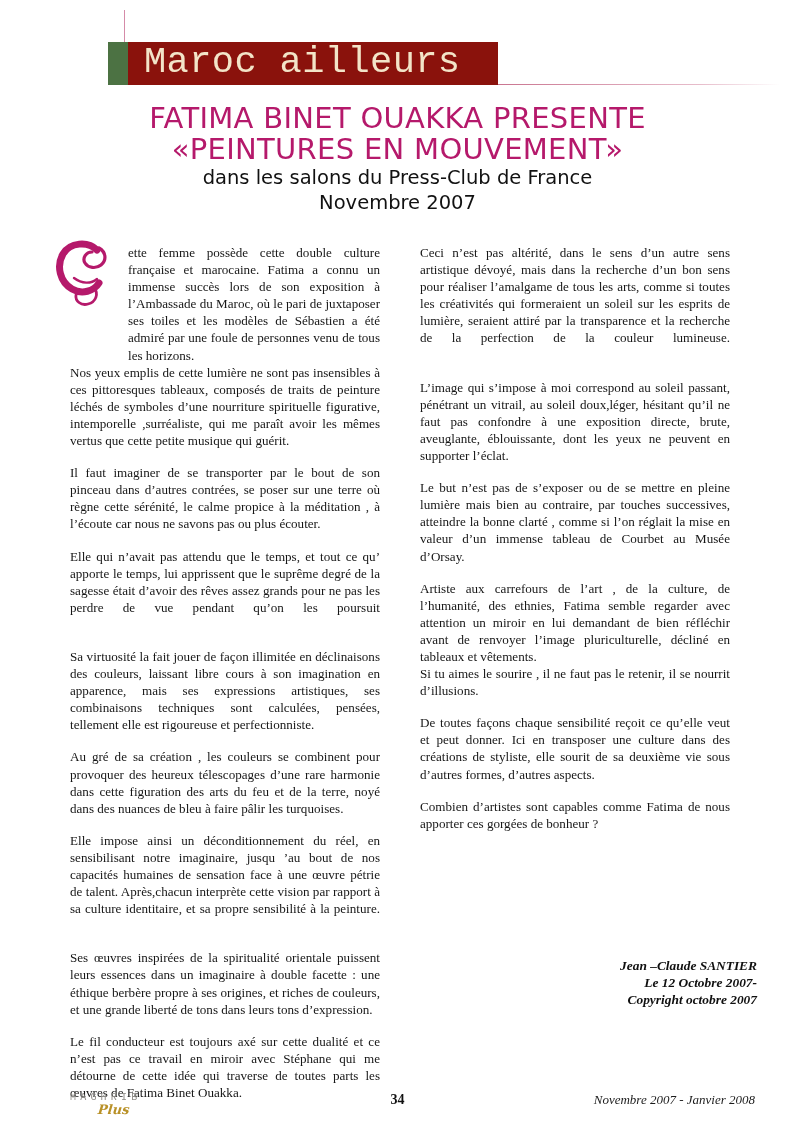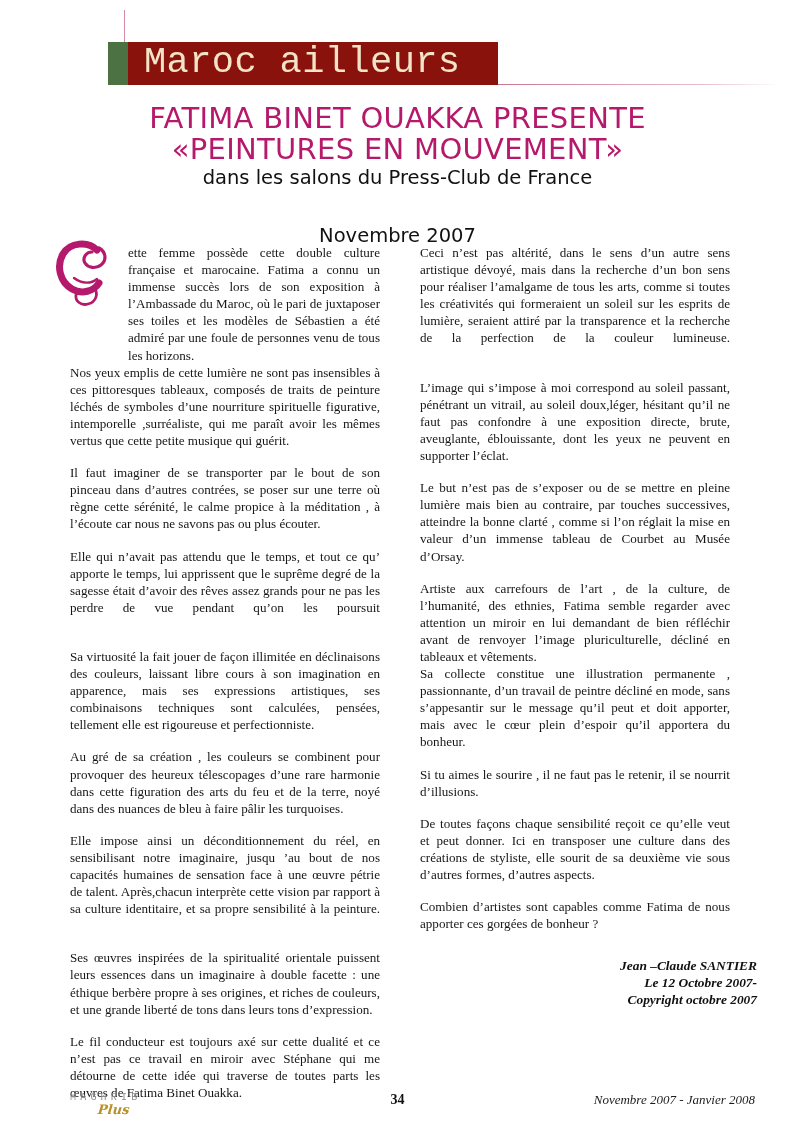--- a/index.html
+++ b/index.html
@@ -92,21 +92,20 @@
     font-size: 19.5px;
     line-height: 25px;
     white-space: nowrap;
   }
   .hl4 {
     font-family: "DejaVu Sans", "Liberation Sans", sans-serif;
     color: #111111;
     font-size: 19.5px;
     line-height: 25px;
     white-space: nowrap;
-    margin-top: 33px;
   }
 
   
   .columns {
     position: absolute;
     left: 70px;
     top: 244px;
     width: 660px;
     height: 820px;
   }
@@ -254,21 +253,20 @@
     <p class="lastline-spread">Elle impose ainsi un déconditionnement du réel, en sensibilisant notre imaginaire, jusqu ’au bout de nos capacités humaines de sensation face à une œuvre pétrie de talent. Après,chacun interprète cette vision par rapport à sa culture identitaire, et sa propre sensibilité à la peinture.</p>
     <p>Ses œuvres inspirées de la spiritualité orientale puissent leurs essences dans un imaginaire à double facette : une éthique berbère propre à ses origines, et riches de couleurs, et une grande liberté de tons dans leurs tons d’expression.</p>
     <p>Le fil conducteur est toujours axé sur cette dualité et ce n’est pas ce travail en miroir avec Stéphane qui me détourne de cette idée qui traverse de toutes parts les œuvres de Fatima Binet Ouakka.</p>
   </div>
 
   <div class="col col-right">
     <p class="lastline-spread">Ceci n’est pas altérité, dans le sens d’un autre sens artistique dévoyé, mais dans la recherche d’un bon sens pour réaliser l’amalgame de tous les arts, comme si  toutes les créativités qui formeraient un soleil sur les esprits de lumière,  seraient attiré par la transparence et la recherche de la perfection de la couleur lumineuse.</p>
     <p>L’image qui s’impose à moi correspond au soleil passant, pénétrant un vitrail, au soleil doux,léger, hésitant qu’il ne faut pas confondre à une exposition directe, brute, aveuglante, éblouissante, dont les yeux ne peuvent en supporter l’éclat.</p>
     <p>Le but n’est pas de s’exposer ou de se mettre en pleine lumière mais bien au contraire, par touches successives, atteindre la bonne clarté , comme si l’on réglait la mise en valeur d’un immense tableau de Courbet au Musée d’Orsay.</p>
     <p class="tight">Artiste aux carrefours de l’art , de la culture, de l’humanité, des ethnies,  Fatima semble regarder avec attention un miroir en lui demandant de bien réfléchir avant de renvoyer l’image pluriculturelle, décliné en tableaux et vêtements.</p>
-    <p>Sa collecte constitue une illustration permanente , passionnante, d’un travail de peintre décliné en mode, sans s’appesantir sur le message qu’il peut et doit apporter, mais avec le cœur plein d’espoir  qu’il apportera du bonheur.</p>
     <p>Si tu aimes le sourire , il ne faut pas le retenir, il se nourrit d’illusions.</p>
     <p>De toutes façons chaque sensibilité reçoit ce qu’elle veut et peut donner. Ici en transposer une culture dans des créations de styliste, elle sourit de sa deuxième vie sous d’autres formes, d’autres aspects.</p>
     <p>Combien d’artistes sont capables comme Fatima de nous apporter ces gorgées de bonheur ?</p>
   </div>
 </div>
 
 <div class="signature">
   <div>Jean –Claude SANTIER</div>
   <div>Le 12 Octobre 2007-</div>
   <div>Copyright octobre 2007</div>

